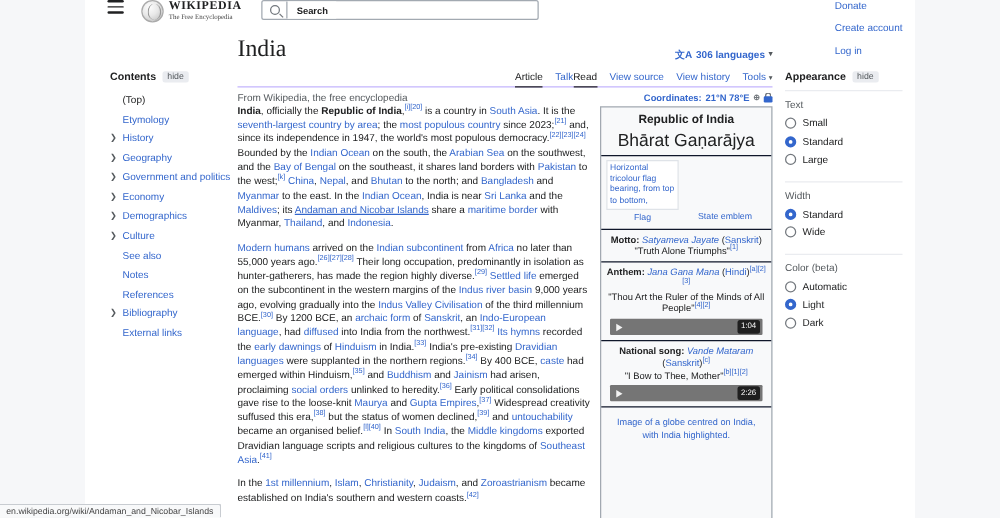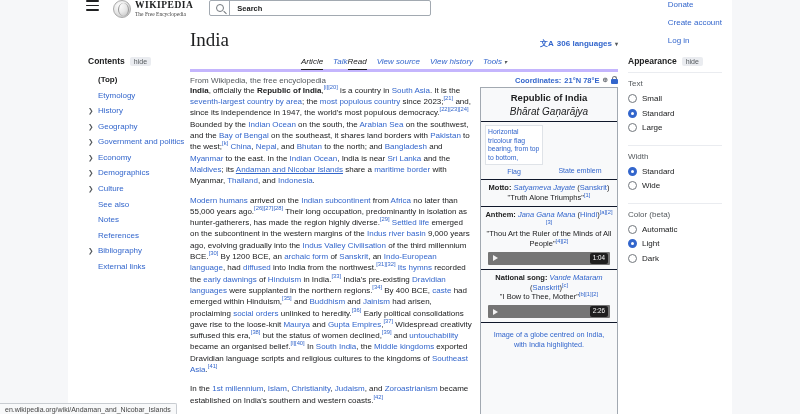--- a/index.html
+++ b/index.html
@@ -27,32 +27,32 @@
   .header-links a { color:#3366cc; text-decoration:none; cursor:pointer; }
 
   
   .main { display:flex; padding:0 10px 0 20px; }
   .toc { width:102px; flex:none; padding-top:32px; font-size:8px; }
   .toc-head { display:flex; align-items:center; gap:5px; margin-bottom:8px; }
   .toc-title { font-weight:bold; font-size:8.5px; }
   .pill { background:#eaecf0; color:#54595d; font-size:7px; padding:1px 4px; border-radius:2px; cursor:pointer; }
   .toc-item { position:relative; padding-left:10px; margin-bottom:4.4px; line-height:1.4; cursor:pointer; }
   .toc-item a { color:#3366cc; text-decoration:none; }
-  .toc-item.top a { color:#202122; font-weight:bold;margin-top:36px; }
+  .toc-item.top a { color:#202122; font-weight:normal;margin-top:36px; }
   .toc-arrow { position:absolute; left:0; top:1px; font-size:6.5px; color:#54595d; cursor:pointer; }
 
   .content { flex:1; min-width:0; padding-top:6px; }
 
   
   .title-row { display:flex; align-items:flex-end; justify-content:space-between; }
   h1.page-title { font-family:"Liberation Serif", serif; font-weight:normal; font-size:19px; line-height:1.1; }
   .lang-btn { color:#3366cc; font-size:8px; font-weight:bold; display:flex; align-items:center; gap:3px; cursor:pointer; padding-bottom:2px; }
   .lang-ico { font-size:8px; }
   .caret { font-size:6px; color:#54595d; }
-  .tabbar { display:flex; justify-content:center; border-bottom:3px solid #c4b5fd; margin-top:4px; font-size:8px;font-style:italic; }
+  .tabbar { display:flex; justify-content:flex-end; border-bottom:1px solid #c4b5fd; margin-top:4px; font-size:8px; }
   .tabs-left, .tabs-right { display:flex; gap:10px; align-items:flex-end; }
   .tab { padding:2px 0 3px; cursor:pointer; color:#3366cc; }
   .tab.active { color:#202122; border-bottom:1.5px solid #202122; margin-bottom:-1px; }
   .meta-row { display:flex; justify-content:space-between; align-items:center; margin-top:4px; font-size:8px; }
   .site-sub { color:#54595d; }
   .coords { display:flex; align-items:flex-start; gap:3px; font-size:7.5px; color:#3366cc;font-weight:bold; }
   .coord-mini { color:#72777d; font-size:6.5px; }
   .hatnote { font-style:italic; font-size:8px; margin:7px 0 4px 14px; color:#202122; }
   .hatnote .tl { font-style:italic; }
 
@@ -60,21 +60,21 @@
   .tl { color:#3366cc; text-decoration:none; cursor:pointer; }
   .tb { font-weight:bold; }
   .ti { font-style:italic; }
   .tu { text-decoration:underline; }
   .tr { color:#3366cc; font-size:5.8px; vertical-align:super; line-height:0; cursor:pointer; }
   .para { font-size:8px; line-height:11.3px; margin-bottom:8px; text-align:left; }
 
   
   .infobox { float:right; width:138px; margin:2px 0 6px 8px; border:1px solid #a2a9b1; background:#f8f9fa; font-size:7.5px; text-align:center; line-height:1.3; }
   .ib-title { font-weight:bold; font-size:9.5px; padding:4px 2px 1px; }
-  .ib-native { font-style:italic; font-size:10px; padding-bottom:3px; }
+  .ib-native { font-size:14px; padding-bottom:3px; }
   .ib-sec { border-top:1px solid #0f172a; padding:3px 4px; }
   .ib-flagrow { display:flex; gap:4px; align-items:stretch; }
   .ib-flagcell { width:58px; display:flex; flex-direction:column; }
   .ib-flagbox { border:1px solid #dfe3e8; background:#fff; height:40px; padding:2px; text-align:left; overflow:hidden; }
   .ib-flagbox span { color:#3366cc; font-size:6.8px; line-height:1.25; display:block; }
   .ib-cap { color:#3366cc; font-size:7px; margin-top:2px; cursor:pointer; }
   .ib-emblemcell { flex:1; display:flex; align-items:flex-end; justify-content:center; padding-bottom:1px; }
   .player { display:flex; align-items:center; height:13px; background:#757575; border-radius:1px; margin:3px 3px 1px; padding:0 2px; }
   .play-ico { width:0; height:0; border-left:5px solid #f2f2f2; border-top:3.5px solid transparent; border-bottom:3.5px solid transparent; margin-left:3px; cursor:pointer; }
   .player-spacer { flex:1; }

